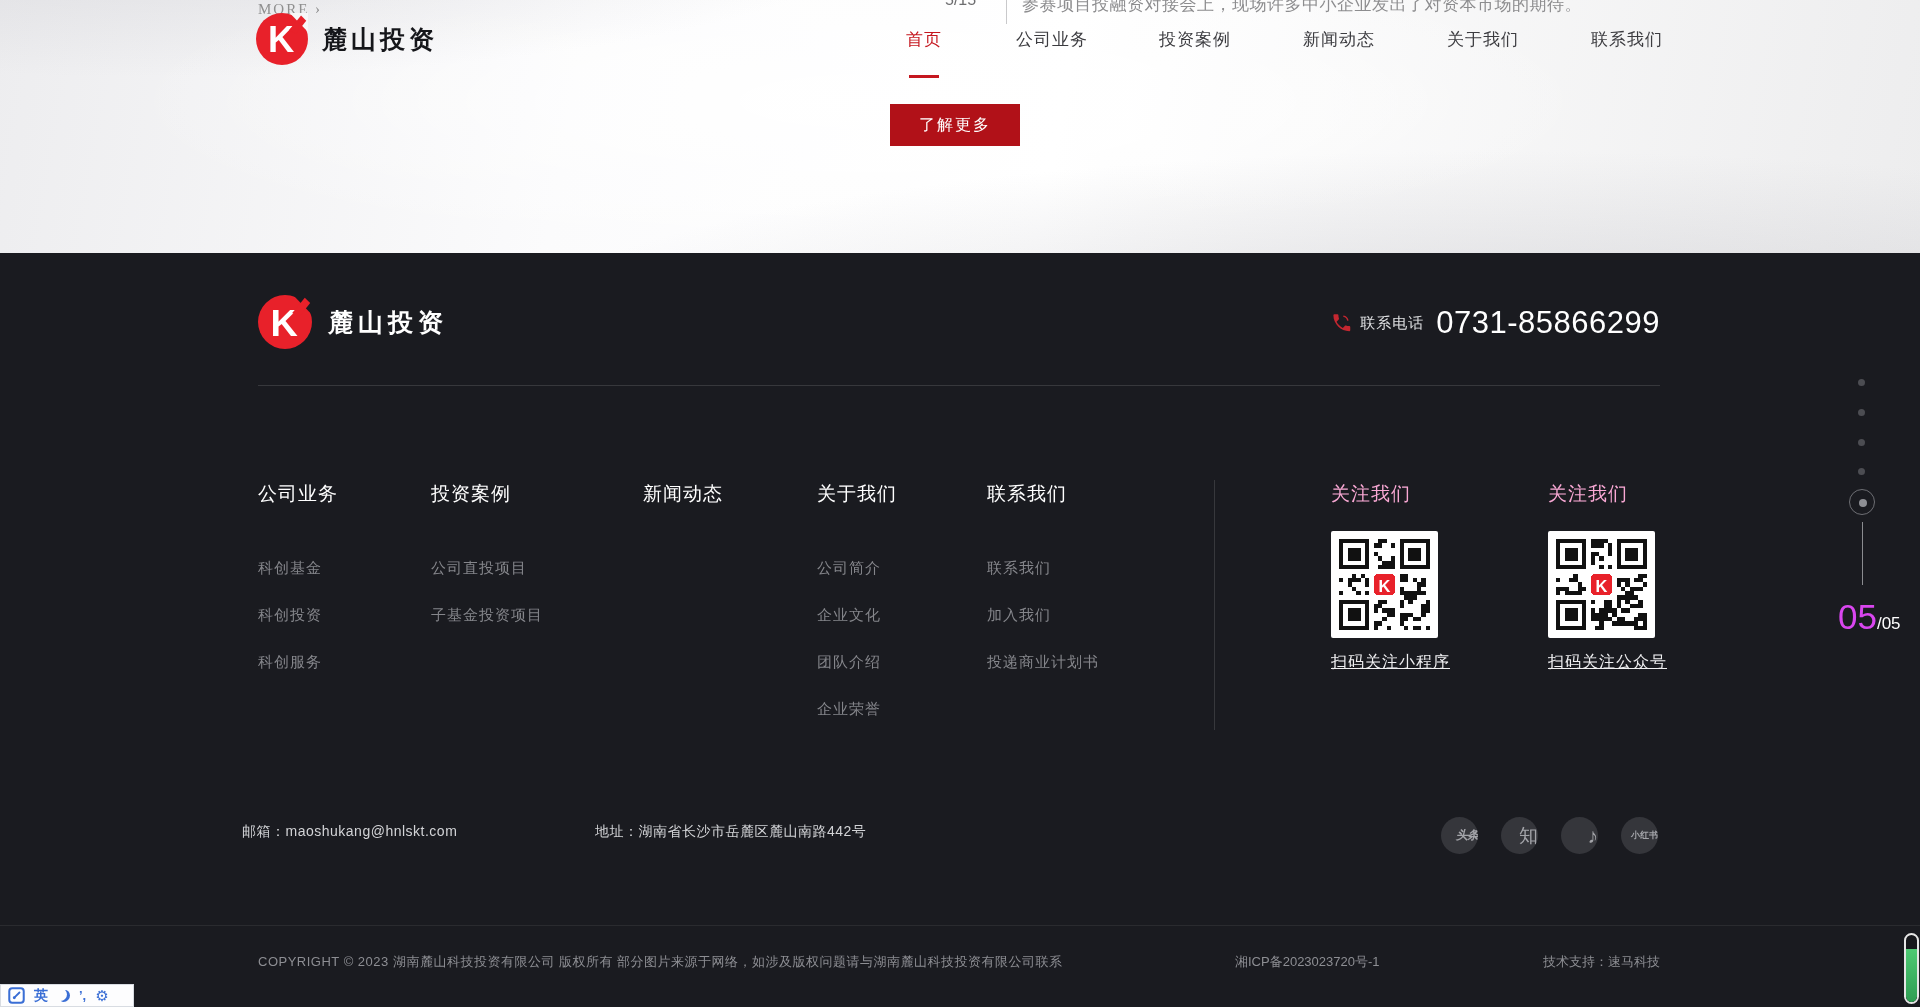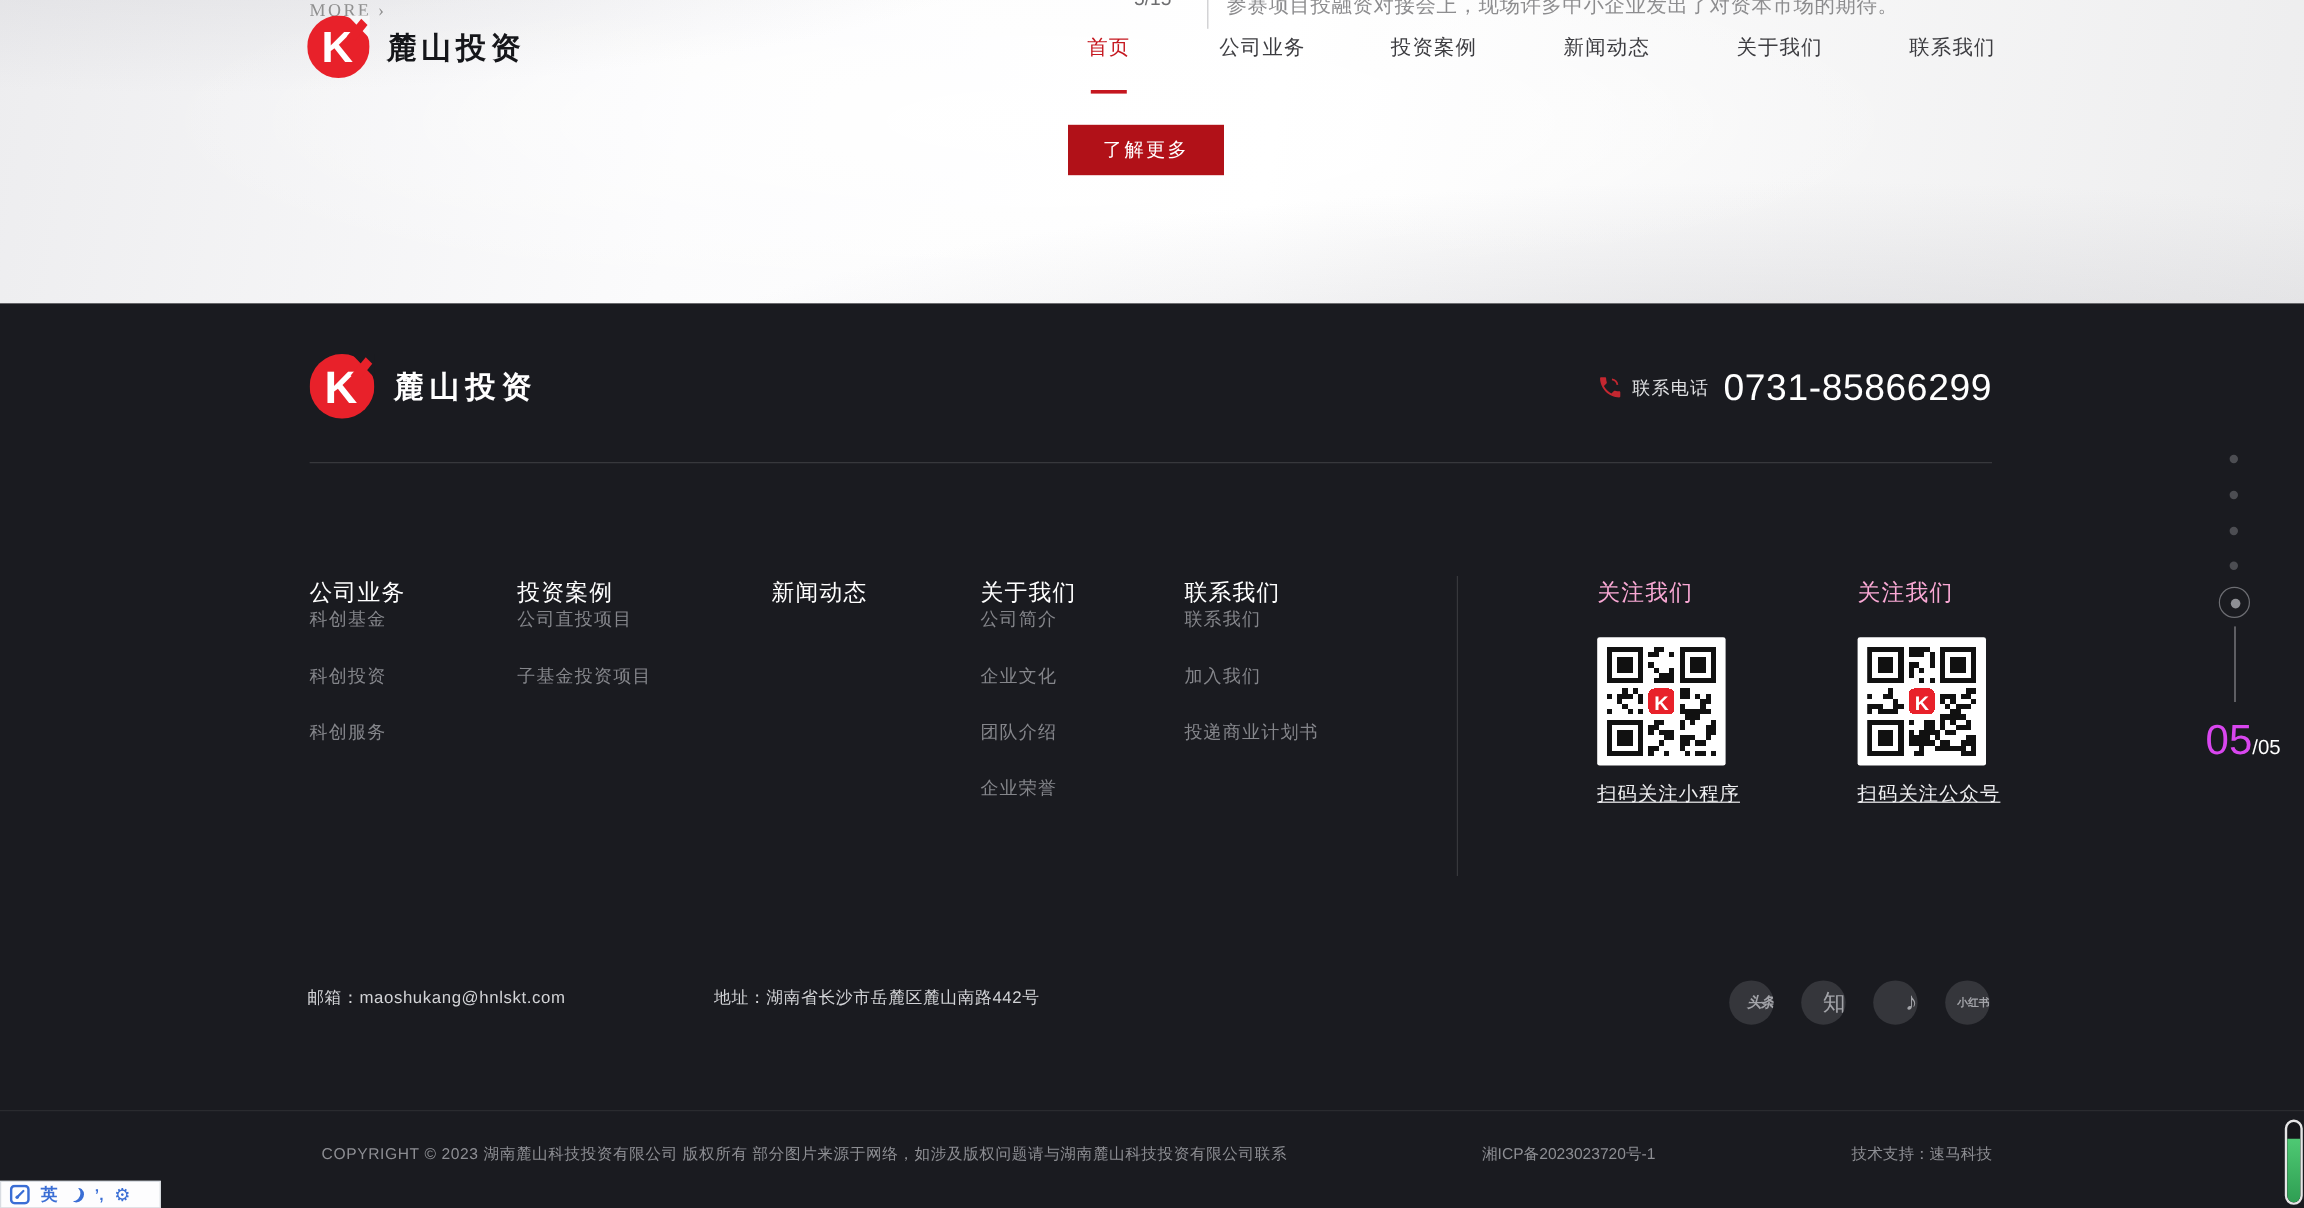--- a/index.html
+++ b/index.html
@@ -31,39 +31,39 @@
   
   .footer { position:absolute; left:0; top:253px; width:1920px; height:754px; background:#1a1b20; }
   .flogo { position:absolute; left:258px; top:42px; display:flex; align-items:center; gap:16px; cursor:pointer; }
   .fbrand { font-size:25px; font-weight:bold; color:#fff; letter-spacing:5px; }
   .phone { position:absolute; top:50px; right:260px; height:40px; display:flex; align-items:center; gap:8px; }
   .phone-label { font-size:15px; color:#dfe0e2; letter-spacing:1px; }
   .phone-number { font-size:31px; color:#fff; letter-spacing:.5px; margin-left:4px; }
   .hr1 { position:absolute; left:258px; top:132px; width:1402px; border-top:1px solid rgba(255,255,255,.13); }
   .fcol { position:absolute; top:228px; }
   .fcol h3 { font-size:19px; color:#ffffff; font-weight:normal; letter-spacing:1px; }
-  .fcol ul { list-style:none; }
+  .fcol ul { list-style:none; margin-top:51px; }
   .fcol li { font-size:15px; color:#85868b; letter-spacing:1px; line-height:20px; margin-bottom:27px;
     white-space:nowrap; cursor:pointer; }
   .vdiv { position:absolute; left:1214px; top:227px; width:1px; height:250px; background:rgba(255,255,255,.13); }
   .follow { position:absolute; top:228px; }
   .follow h3 { font-size:19px; color:#f9a8d4; font-weight:normal; letter-spacing:1px; }
   .qrbox { position:absolute; top:50px; width:107px; height:107px; background:#fff; border-radius:2px; padding:8px; }
   .qrbox svg { width:91px; height:91px; display:block; }
   .qrcap { position:absolute; top:171px; font-size:16px; color:#f0f0f2; letter-spacing:1px; white-space:nowrap;text-decoration:underline; }
   .contact-line { position:absolute; top:570px; font-size:14px; color:#d3d4d7; letter-spacing:.5px; }
   .social { position:absolute; left:1441px; top:564px; display:flex; gap:23px; }
   .scirc { width:37px; height:37px; border-radius:50%; background:#35363b; color:#a3a4a9;
     display:flex; align-items:center; justify-content:flex-end; cursor:pointer; overflow:hidden; }
   .g0 { font-size:12px; font-weight:bold; font-style:italic; letter-spacing:-1px; }
   .g1 { font-size:19px; }
   .g2 { font-size:21px; }
   .g3 { font-size:9px; font-weight:bold; }
   .hr2 { position:absolute; left:0; top:672px; width:1920px; border-top:1px solid rgba(255,255,255,.07); }
-  .copyright { position:absolute; left:268px; top:700px; font-size:13px; color:#8d8e93; letter-spacing:.5px; }
+  .copyright { position:absolute; left:258px; top:700px; font-size:13px; color:#8d8e93; letter-spacing:.5px; }
   .icp { position:absolute; left:1235px; top:700px; font-size:13px; color:#8d8e93; cursor:pointer; }
   .support { position:absolute; right:260px; top:700px; font-size:13px; color:#8d8e93; }
 
   
   .pdot { position:absolute; left:1858px; width:7px; height:7px; border-radius:50%; background:#4c4d52; cursor:pointer; }
   .pring { position:absolute; left:1849px; top:236px; width:26px; height:26px; border:1px solid #6d6e73;
     border-radius:50%; cursor:pointer; }
   .pring::after { content:""; position:absolute; left:9px; top:9px; width:8px; height:8px; border-radius:50%; background:#8e8f94; }
   .pline { position:absolute; left:1862px; top:269px; width:1px; height:63px; background:#8b8c90; }
   .pcount { position:absolute; left:1838px; top:344px; display:flex; align-items:baseline; }
@@ -402,21 +402,21 @@
               <rect x="19" y="20" width="1" height="1" fill="#111"></rect>
               <rect x="20" y="20" width="1" height="1" fill="#111"></rect>
               <rect x="8" y="8" width="5" height="5" rx="1.1" fill="#e8212a"></rect>
               <text x="10.5" y="12.2" font-size="3.8" font-weight="bold" fill="#fff" text-anchor="middle" font-family="Liberation Sans, sans-serif">K</text>
             </svg>
           </div>
           <div class="qrcap">扫码关注公众号</div>
         </div>
       </div>
 
-    <div class="contact-line" style="left:256px">
+    <div class="contact-line" style="left:242px">
       <span>邮箱：</span><span>maoshukang@hnlskt.com</span>
     </div>
     <div class="contact-line" style="left:595px">
       <span>地址：</span><span>湖南省长沙市岳麓区麓山南路442号</span>
     </div>
 
     <div class="social" id="social">
         <div class="scirc">
           <span class="g0">头条</span>
         </div>

